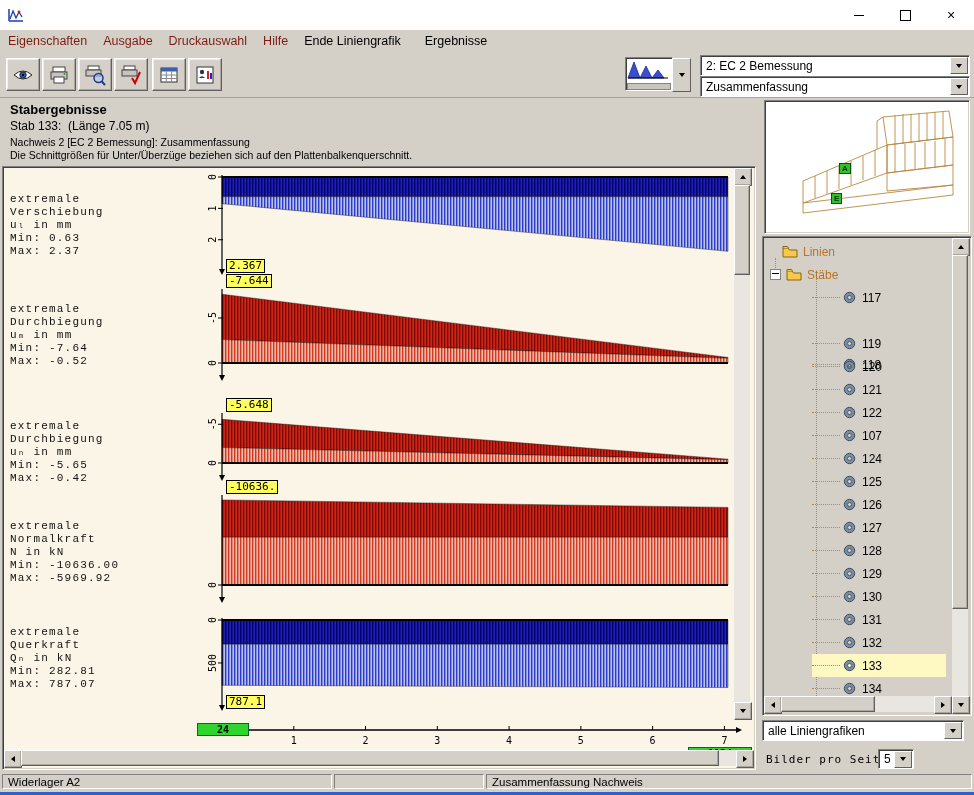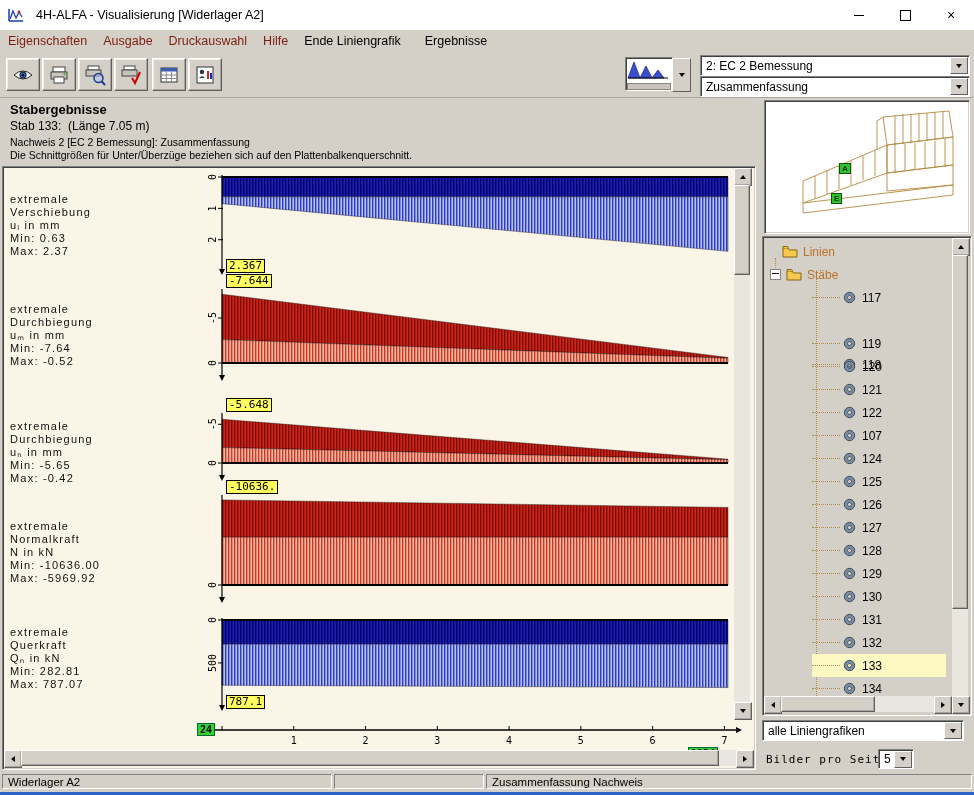--- a/index.html
+++ b/index.html
@@ -39,23 +39,23 @@
 
   
   #headerblock{left:0;top:98px;width:758px;height:66px;padding-left:10px;box-sizing:border-box;}
   #hdr-title{font-size:13px;font-weight:bold;color:#000;padding-top:4px;}
   #hdr-stab{font-size:12px;color:#000;margin-top:2px;white-space:pre;}
   #hdr-nachweis{font-size:10.5px;color:#000;margin-top:3px;}
   #hdr-note{font-size:10.5px;color:#000;margin-top:1px;}
 
   
   #main-panel{left:2px;top:166px;width:752px;height:602px;background:#faf5e6;}
-  .result{position:absolute;left:10px;margin:0;font-family:Liberation Sans, sans-serif;font-size:11px;line-height:13px;letter-spacing:1.2px;color:#111;background:transparent;}
+  .result{position:absolute;left:10px;margin:0;font-family:Liberation Mono, monospace;font-size:11px;line-height:13px;letter-spacing:1.2px;color:#111;background:transparent;}
   .val-label{position:absolute;font-family:"DejaVu Sans Mono",monospace;font-size:11px;line-height:12px;background:#ffff5e;border:1px solid #000;padding:0 2px;color:#000;}
-  .node-label{position:absolute;font-family:"DejaVu Sans Mono",monospace;font-size:10px;font-weight:bold;line-height:11px;background:#2fd42f;border:1px solid #063;padding:0 2px;color:#000;}
+  .node-label{position:absolute;font-family:"DejaVu Sans Mono",monospace;font-size:10px;font-weight:bold;line-height:11px;background:#2fd42f;border:1px solid #063;padding:0 19px;color:#000;}
 
   
   .sb-btn{position:absolute;width:16px;height:16px;display:flex;align-items:center;justify-content:center;background:#d4d0c8;border:1px solid;border-color:#fff #5f5f5f #5f5f5f #fff;box-shadow:inset -1px -1px 0 #a9a59e;}
   .sb-track-v,.sb-track-h{position:absolute;background:#e9e6df;}
   .sb-thumb{position:absolute;background:#d4d0c8;border:1px solid;border-color:#fff #5f5f5f #5f5f5f #fff;box-shadow:inset -1px -1px 0 #a9a59e;}
 
   
   #view3d{left:764px;top:100px;width:204px;height:132px;background:#ffffff;}
   .marker{position:absolute;font-size:8px;font-weight:bold;color:#003300;background:#2ec22e;border:1px solid #0a520a;padding:0 2px;line-height:9px;}
   #tree-panel{left:762px;top:236px;width:208px;height:478px;background:#d4d0c8;}
@@ -82,21 +82,20 @@
 <body>
 
 <div id="window">
 
   <div id="titlebar" class="abs">
     <svg class="abs" style="left:8px;top:7px" width="16" height="16" viewBox="0 0 16 16">
       <path d="M1 14 L1 2 M1 14 L15 14" stroke="#1a3fae" stroke-width="1.5" fill="none"></path>
       <path d="M2 12 L5 4 L8 11 L11 5 L14 10" stroke="#1a3fae" stroke-width="1.3" fill="none"></path>
       <circle cx="11" cy="5" r="1.4" fill="#c42222"></circle>
     </svg>
-    <span id="title-text" class="abs" style="left:30px;top:8px">4H-ALFA - Visualisierung [Widerlager A2]</span>
     <div class="win-btn" style="left:836px">
         <span class="glyph-min"></span>
       </div>
     <div class="win-btn" style="left:882px">
         <span class="glyph-max"></span>
       </div>
     <div class="win-btn" style="left:928px">
         <span class="glyph-close">×</span>
       </div>
   </div>

